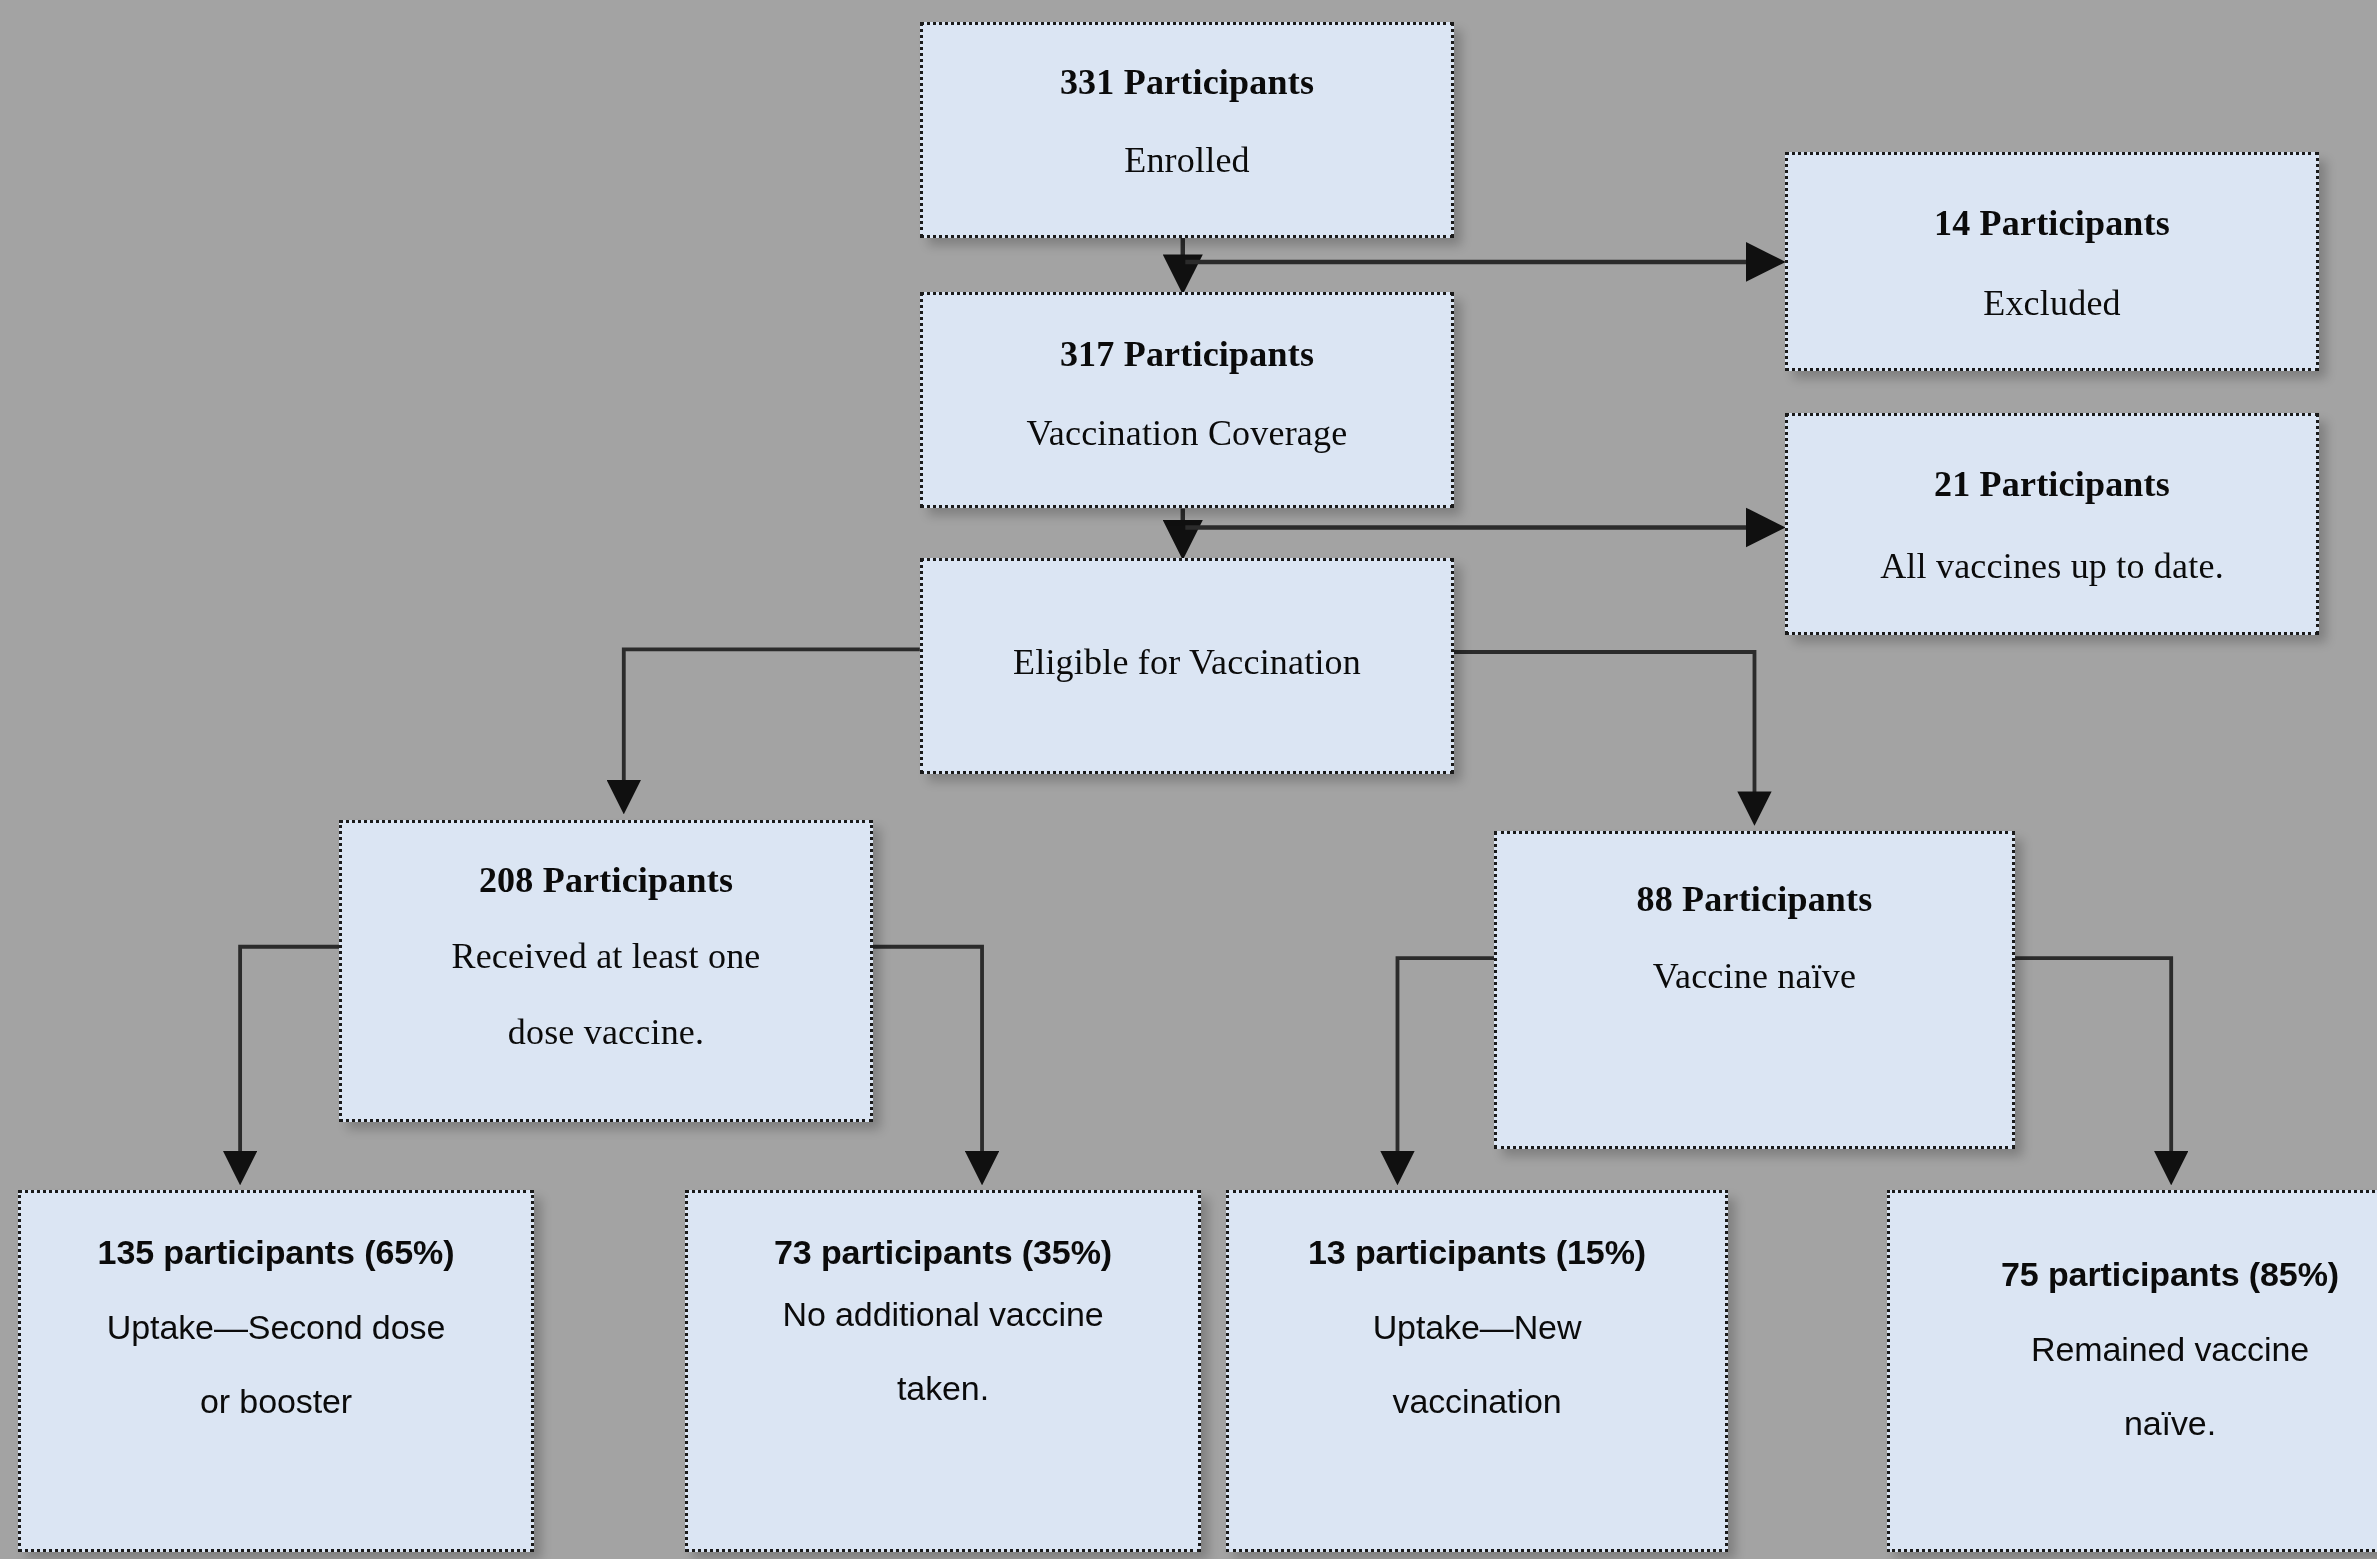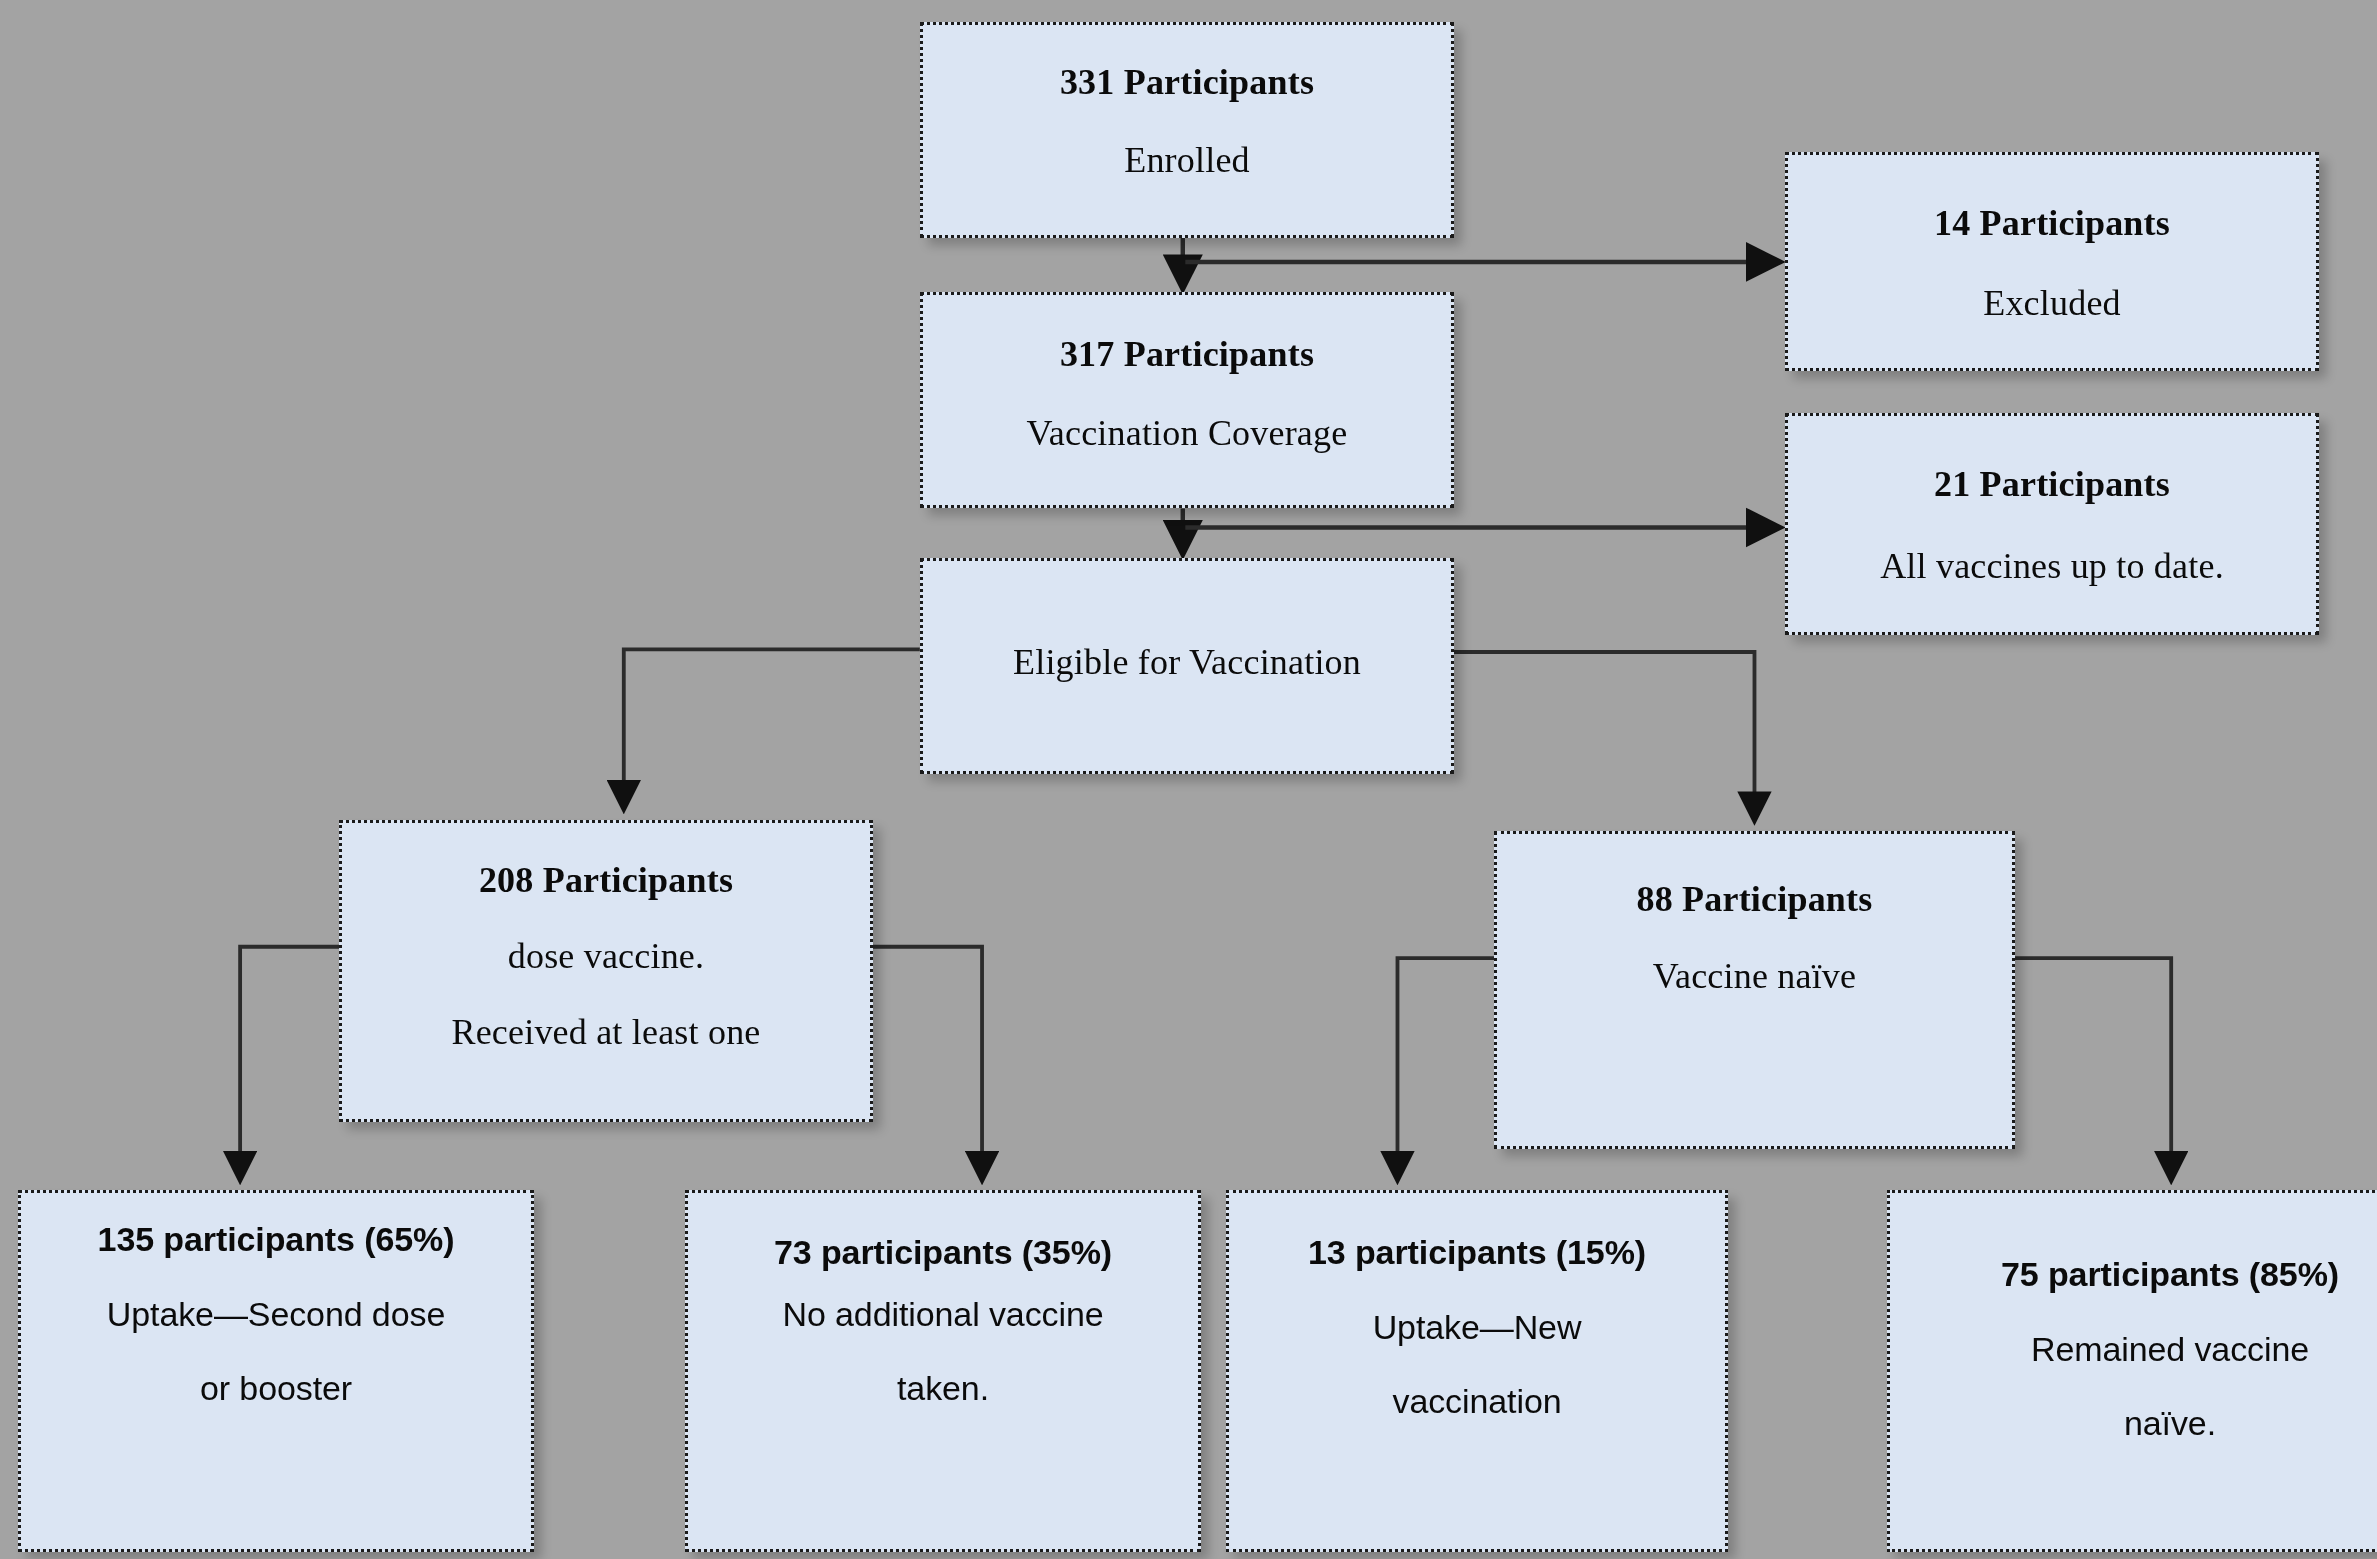--- a/index.html
+++ b/index.html
@@ -88,21 +88,21 @@
   #n-eligible       { left:920px; top:558px;  width:534px;  height:216px; padding-top:42px;  }
   #n-eligible .sub  { margin-top:41px; }
 
   #n-onedose        { left:339px;  top:820px; width:534px;  height:302px; padding-top:39px;  }
   #n-onedose .s1    { margin-top:38px; }
   #n-onedose .s2    { margin-top:38px; }
 
   #n-naive          { left:1494px; top:831px; width:521px;  height:318px; padding-top:47px;  }
   #n-naive .sub     { margin-top:39px; }
 
-  #n-second         { left:18px;   top:1190px; width:516px;  height:362px; padding-top:29px;  }
+  #n-second         { left:18px;   top:1190px; width:516px;  height:362px; padding-top:42px;  }
   #n-second .s1     { margin-top:39px; }
   #n-second .s2     { margin-top:39px; }
 
   #n-noadd          { left:685px; top:1190px; width:516px;  height:362px; padding-top:42px;  }
   #n-noadd .s1      { margin-top:26px; }
   #n-noadd .s2      { margin-top:39px; }
 
   #n-newvax         { left:1226px; top:1190px; width:502px;  height:362px; padding-top:42px;  }
   #n-newvax .s1     { margin-top:39px; }
   #n-newvax .s2     { margin-top:39px; }
@@ -163,22 +163,22 @@
     <span class="ln title">21 Participants</span>
     <span class="ln sub">All vaccines up to date.</span>
   </div>
 
   <div class="node serif" id="n-eligible">
     <span class="ln sub">Eligible  for Vaccination</span>
   </div>
 
   <div class="node serif" id="n-onedose">
     <span class="ln title">208 Participants</span>
+    <span class="ln sub s1">Received at least one</span>
     <span class="ln sub s2">dose vaccine.</span>
-    <span class="ln sub s1">Received at least one</span>
   </div>
 
   <div class="node serif" id="n-naive">
     <span class="ln title">88 Participants</span>
     <span class="ln sub">Vaccine naïve</span>
   </div>
 
   <div class="node sans" id="n-second">
     <span class="ln title">135 participants (65%)</span>
     <span class="ln sub s1">Uptake—Second dose</span>

